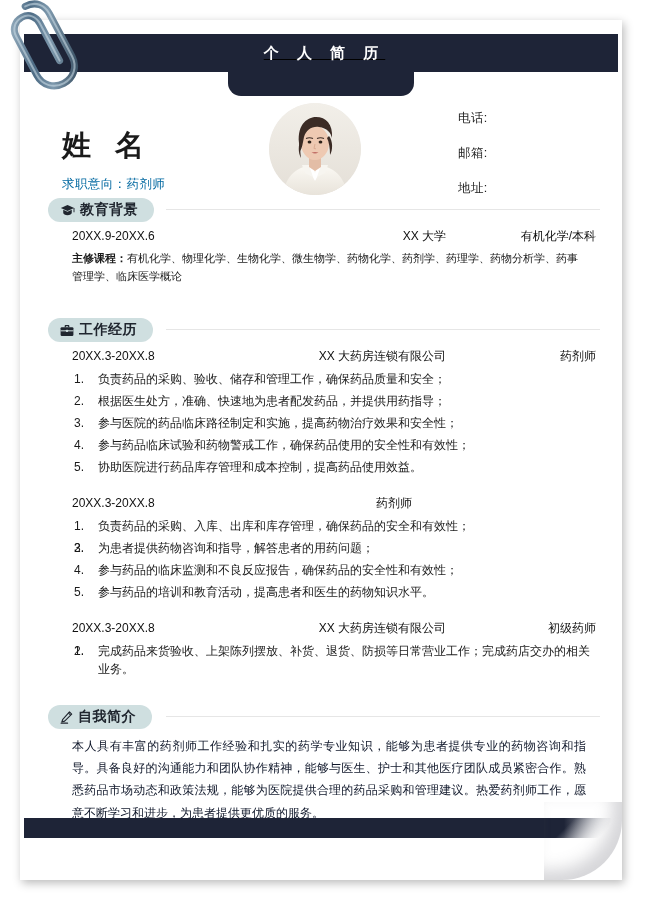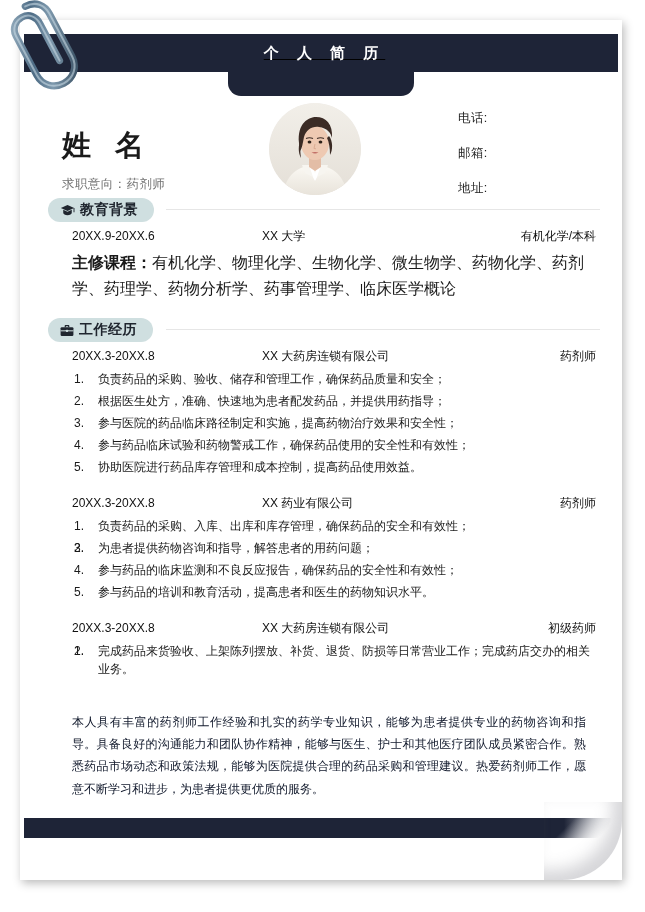--- a/index.html
+++ b/index.html
@@ -92,21 +92,21 @@
   .name {
     font-size: 29px;
     font-weight: bold;
     color: #1a1a1a;
     letter-spacing: 8px;
     line-height: 1.1;
   }
   .objective {
     margin-top: 14px;
     font-size: 12.5px;
-    color: #737373;
+    color: #0369a1;
     font-weight: normal;
     letter-spacing: 0.4px;
   }
 
   .photo {
     position: absolute;
     left: 249px;
     top: 17px;
     width: 92px;
     height: 92px;
@@ -172,25 +172,25 @@
   
   .entry-row {
     display: flex;
     align-items: baseline;
     font-size: 12px;
     font-weight: normal;
     color: #111111;
     margin-bottom: 5px;
   }
   .col-date  { width: 190px; text-align: left; }
-  .col-org   { flex: 1; text-align: left; }
+  .col-org   { flex: 1; text-align: right; }
   .col-role  { width: 150px; text-align: right; }
 
   .courses {
-    font-size: 16px;
+    font-size: 11px;
     color: #1a1a1a;
     line-height: 1.62;
     margin-right: 8px;
   }
   .courses b { font-weight: bold; }
 
   ol.duties {
     list-style: none;
     margin: 2px 0 0 0;
     padding: 0;
@@ -383,21 +383,20 @@
           <li><span class="num">2.</span><span>根据医生处方，准确、快速地为患者配发药品，并提供用药指导；</span></li>
           <li><span class="num">3.</span><span>参与医院的药品临床路径制定和实施，提高药物治疗效果和安全性；</span></li>
           <li><span class="num">4.</span><span>参与药品临床试验和药物警戒工作，确保药品使用的安全性和有效性；</span></li>
           <li><span class="num">5.</span><span>协助医院进行药品库存管理和成本控制，提高药品使用效益。</span></li>
         </ol>
       </div>
 
       <div style="margin-top:18px;">
         <div class="entry-row">
           <div class="col-date">20XX.3-20XX.8</div>
-          <div class="col-org">XX 药业有限公司</div>
           <div class="col-role">药剂师</div>
         </div>
         <ol class="duties">
           <li><span class="num">1.</span><span>负责药品的采购、入库、出库和库存管理，确保药品的安全和有效性；</span></li>
           <li><span class="num">2.</span></li>
           <li><span class="num">3.</span><span>为患者提供药物咨询和指导，解答患者的用药问题；</span></li>
           <li><span class="num">4.</span><span>参与药品的临床监测和不良反应报告，确保药品的安全性和有效性；</span></li>
           <li><span class="num">5.</span><span>参与药品的培训和教育活动，提高患者和医生的药物知识水平。</span></li>
         </ol>
       </div>
@@ -411,20 +410,33 @@
         <ol class="duties">
           <li><span class="num">1.</span></li>
           <li><span class="num">2.</span><span>完成药品来货验收、上架陈列摆放、补货、退货、防损等日常营业工作；完成药店交办的相关业务。</span></li>
         </ol>
       </div>
 
     </div>
   </div>
 
   <div class="section" style="top:685px;">
+    <div class="sec-head">
+      <div class="badge">
+        <span class="badge-icon">
+          <svg width="13" height="13" viewBox="0 0 14 14">
+            <path d="M10.2 0.9 L12.6 3.3 L5.0 10.9 L2.0 11.9 L3.0 8.9 Z" fill="none" stroke="#20262f" stroke-width="1.2" stroke-linejoin="round"></path>
+            <path d="M9.0 2.1 L11.4 4.5" stroke="#20262f" stroke-width="1.1"></path>
+            <path d="M1.2 13.1 L8.2 13.1" stroke="#20262f" stroke-width="1.2" stroke-linecap="round"></path>
+          </svg>
+        </span>
+        <span class="badge-label">自我简介</span>
+      </div>
+      <div class="rule"></div>
+    </div>
 
     <div class="sec-body">
       <p class="intro-text">本人具有丰富的药剂师工作经验和扎实的药学专业知识，能够为患者提供专业的药物咨询和指导。具备良好的沟通能力和团队协作精神，能够与医生、护士和其他医疗团队成员紧密合作。熟悉药品市场动态和政策法规，能够为医院提供合理的药品采购和管理建议。热爱药剂师工作，愿意不断学习和进步，为患者提供更优质的服务。</p>
     </div>
   </div>
 
   <div class="footer-bar">
     <div class="footer-fade"></div>
   </div>
   <div class="curl-shade"></div>

